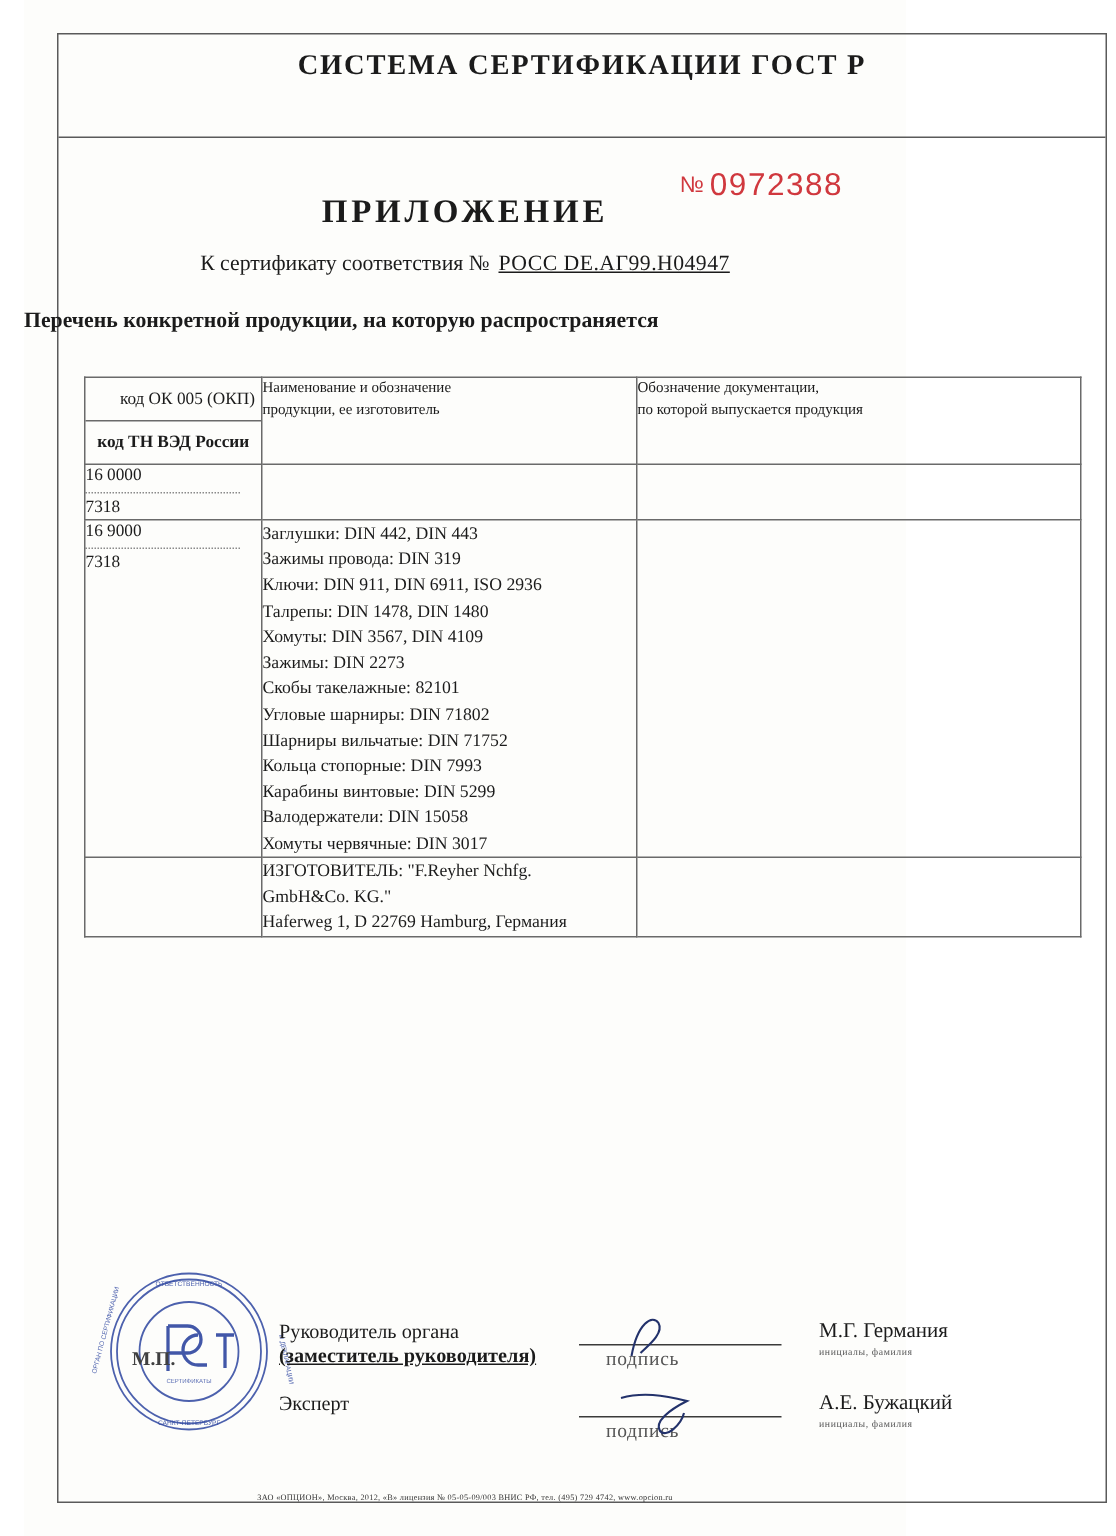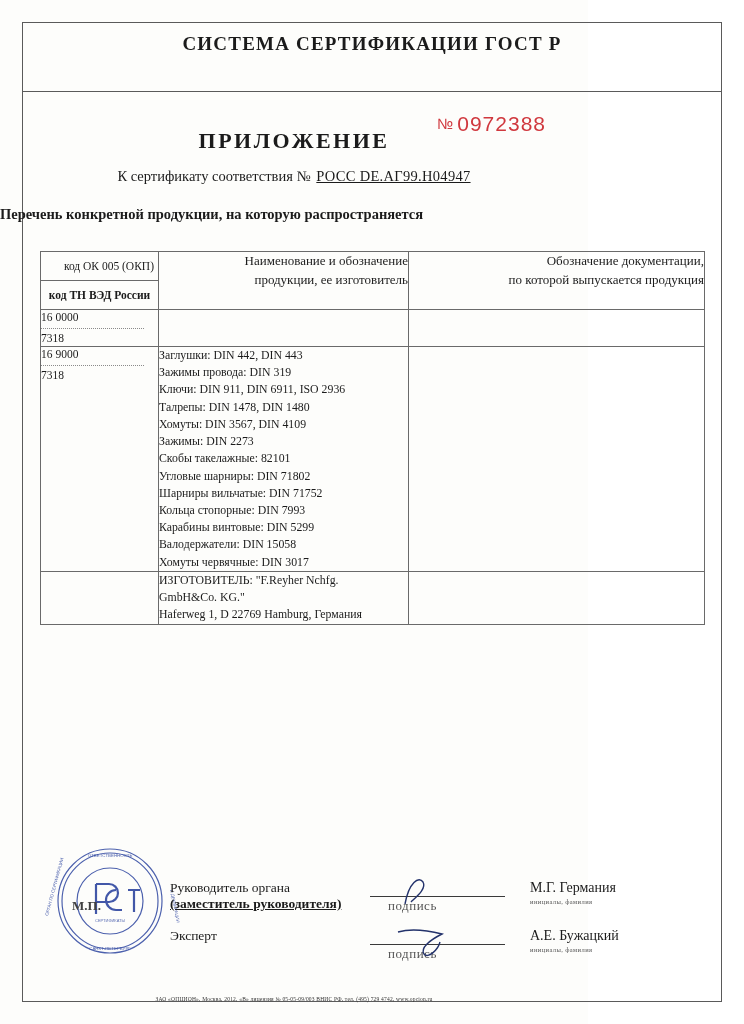--- a/index.html
+++ b/index.html
@@ -10,21 +10,21 @@
   body {
     width: 744px;
     height: 1024px;
     font-family: "Liberation Serif", serif;
     color: #1b1b1b;
     position: relative;
     overflow: hidden;
   }
   .page {
     position: absolute;
-    left: 0; top: 0;
+    left: 16px; top: 0;
     width: 588px;
     height: 1024px;
     background: #fdfdfb;
   }
   .outer-frame {
     position: absolute;
     left: 22px;
     top: 22px;
     width: 700px;
     height: 980px;
@@ -139,22 +139,22 @@
     padding: 8px 4px 8px 4px;
     border-bottom: 1px solid #6a6a6a;
   }
   .hdr-a .line2 {
     display: block;
     text-align: center;
     font-size: 11.5px;
     padding: 8px 4px 8px 4px;
   }
   .hdr-b, .hdr-c {
-    text-align: right;
-    font-size: 13px;
+    text-align: left;
+    font-size: 10px;
     font-weight: normal;
     padding: 14px 10px;
     line-height: 1.45;
     vertical-align: middle;
   }
   .cell-code {
     font-size: 11.5px;
     line-height: 1.35;
     padding: 3px 0 3px 6px;
   }

